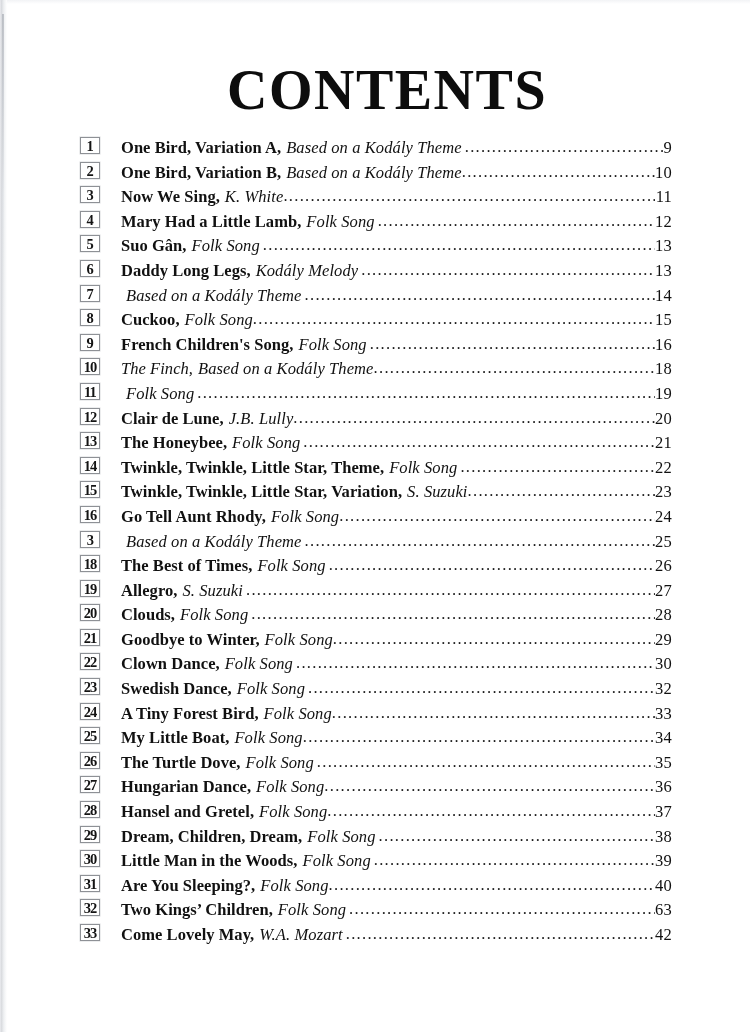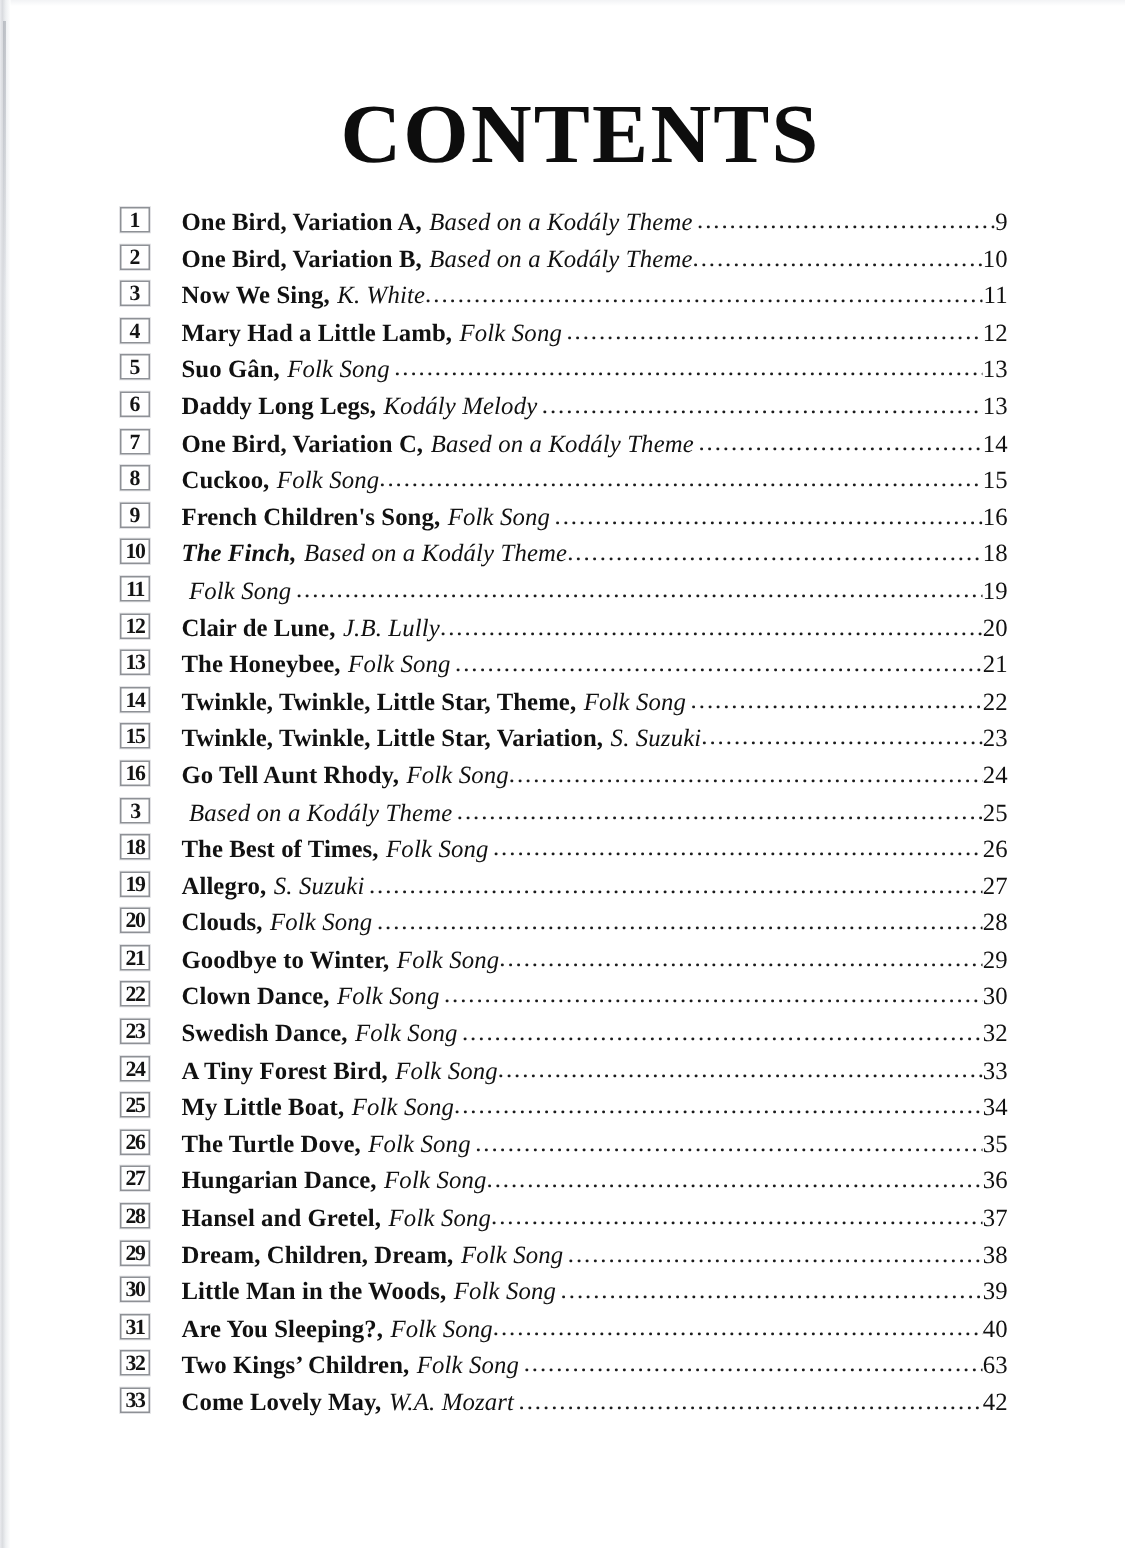--- a/index.html
+++ b/index.html
@@ -101,21 +101,21 @@
     min-width: 0;
     overflow: hidden;
     white-space: nowrap;
   }
 
   .entry-title {
     font-weight: bold;
     letter-spacing: 0.05px;
   }
   .entry-title-italic {
-    font-weight: bold;
+    font-weight: normal;
     font-style: italic;
   }
   .entry-attr {
     font-style: italic;
     font-weight: normal;
     margin-left: 5px;
     letter-spacing: 0.1px;
   }
   .leader {
     flex: 1 1 auto;
@@ -199,21 +199,20 @@
         <div class="entry">
           <span class="entry-title">Daddy Long Legs,</span>
           <span class="entry-attr">Kodály Melody</span>
           <span class="leader">................................................................................................................</span>
           <span class="page-num">13</span>
         </div>
       </div>
       <div class="toc-row">
         <div class="num-box">7</div>
         <div class="entry">
-          <span class="entry-title">One Bird, Variation C,</span>
           <span class="entry-attr">Based on a Kodály Theme</span>
           <span class="leader">................................................................................................................</span>
           <span class="page-num">14</span>
         </div>
       </div>
       <div class="toc-row">
         <div class="num-box">8</div>
         <div class="entry">
           <span class="entry-title">Cuckoo,</span>
           <span class="entry-attr">Folk Song</span>

